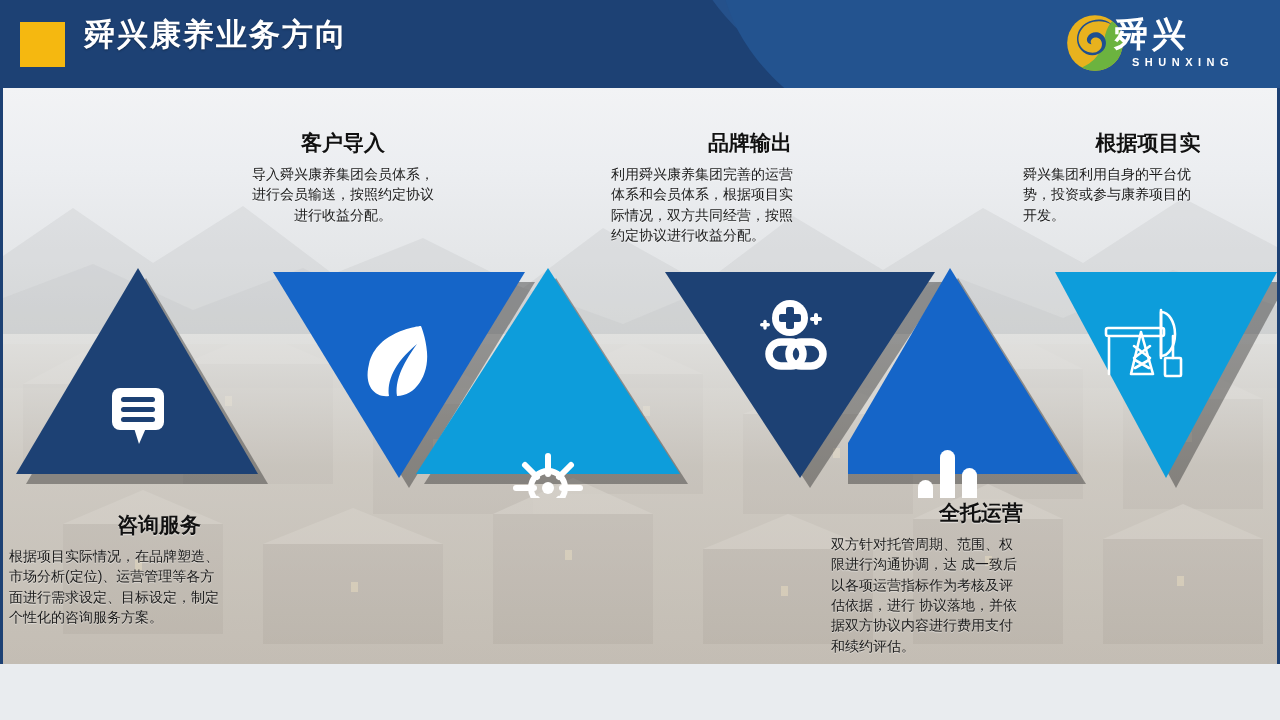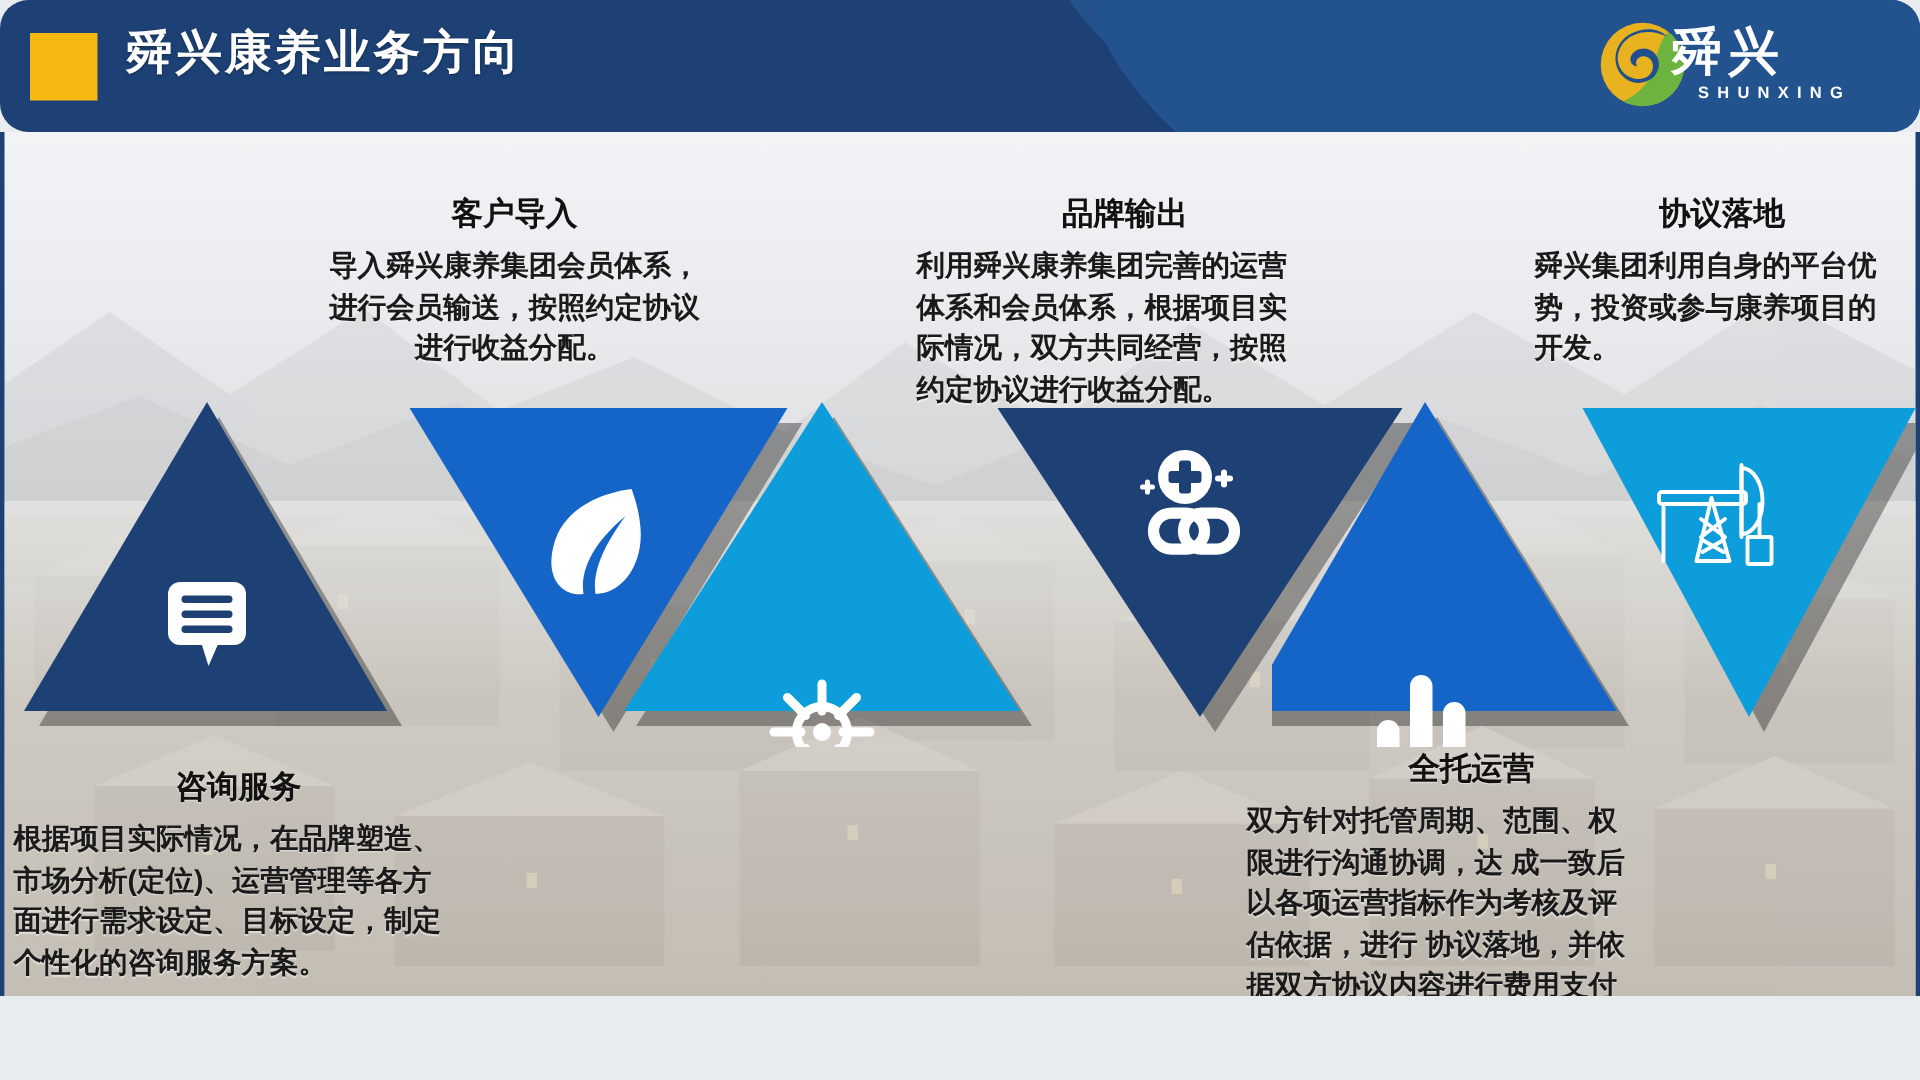--- a/index.html
+++ b/index.html
@@ -8,21 +8,20 @@
     font-family:"Liberation Sans","DejaVu Sans",sans-serif;
     background:#ffffff;
   }
   .slide{position:relative;width:1280px;height:720px;overflow:hidden;background:#e9ecef;}
 
   
   .header{
     position:absolute;left:0;top:0;width:1280px;height:88px;
     background:#1d4174;
     overflow:hidden;
-    border-radius:19px;
   }
   .header .swoosh1{
     position:absolute;right:-60px;top:-250px;width:620px;height:420px;
     border-radius:50%;
     background:#23538f;
   }
   .header .swoosh2{
     position:absolute;right:-160px;top:-330px;width:760px;height:470px;
     border-radius:50%;
     background:#2b5e9e;
@@ -75,24 +74,23 @@
   }
 
   
   .blk{position:absolute;}
   .blk .t{
     font-size:21px;font-weight:bold;color:#111;
     text-align:center;line-height:1.2;margin-bottom:9px;
     text-shadow:0 1px 1px rgba(255,255,255,.6);
   }
   .blk .d{
-    font-size:19px;color:#1a1a1a;line-height:1.45;
+    font-size:14px;color:#1a1a1a;line-height:1.45;
     text-shadow:0 1px 1px rgba(255,255,255,.55);
     white-space:pre-line;
-    font-weight:bold;
   }
 </style>
 </head>
 <body>
 
 <div class="slide">
 
   <div class="header">
     <div class="swoosh2"></div>
     <div class="swoosh1"></div>
@@ -275,21 +273,21 @@
 
     <div class="blk" style="left:608px;top:42px;width:278px;">
       <div class="t">品牌输出</div>
       <div class="d">利用舜兴康养集团完善的运营
 体系和会员体系，根据项目实
 际情况，双方共同经营，按照
 约定协议进行收益分配。</div>
     </div>
 
     <div class="blk" style="left:1020px;top:42px;width:250px;">
-      <div class="t">协议落地</div>
+      <div class="t">根据项目实</div>
       <div class="d">舜兴集团利用自身的平台优
 势，投资或参与康养项目的
 开发。</div>
     </div>
 
     <div class="blk" style="left:6px;top:424px;width:300px;">
       <div class="t">咨询服务</div>
       <div class="d">根据项目实际情况，在品牌塑造、
 市场分析(定位)、运营管理等各方
 面进行需求设定、目标设定，制定

